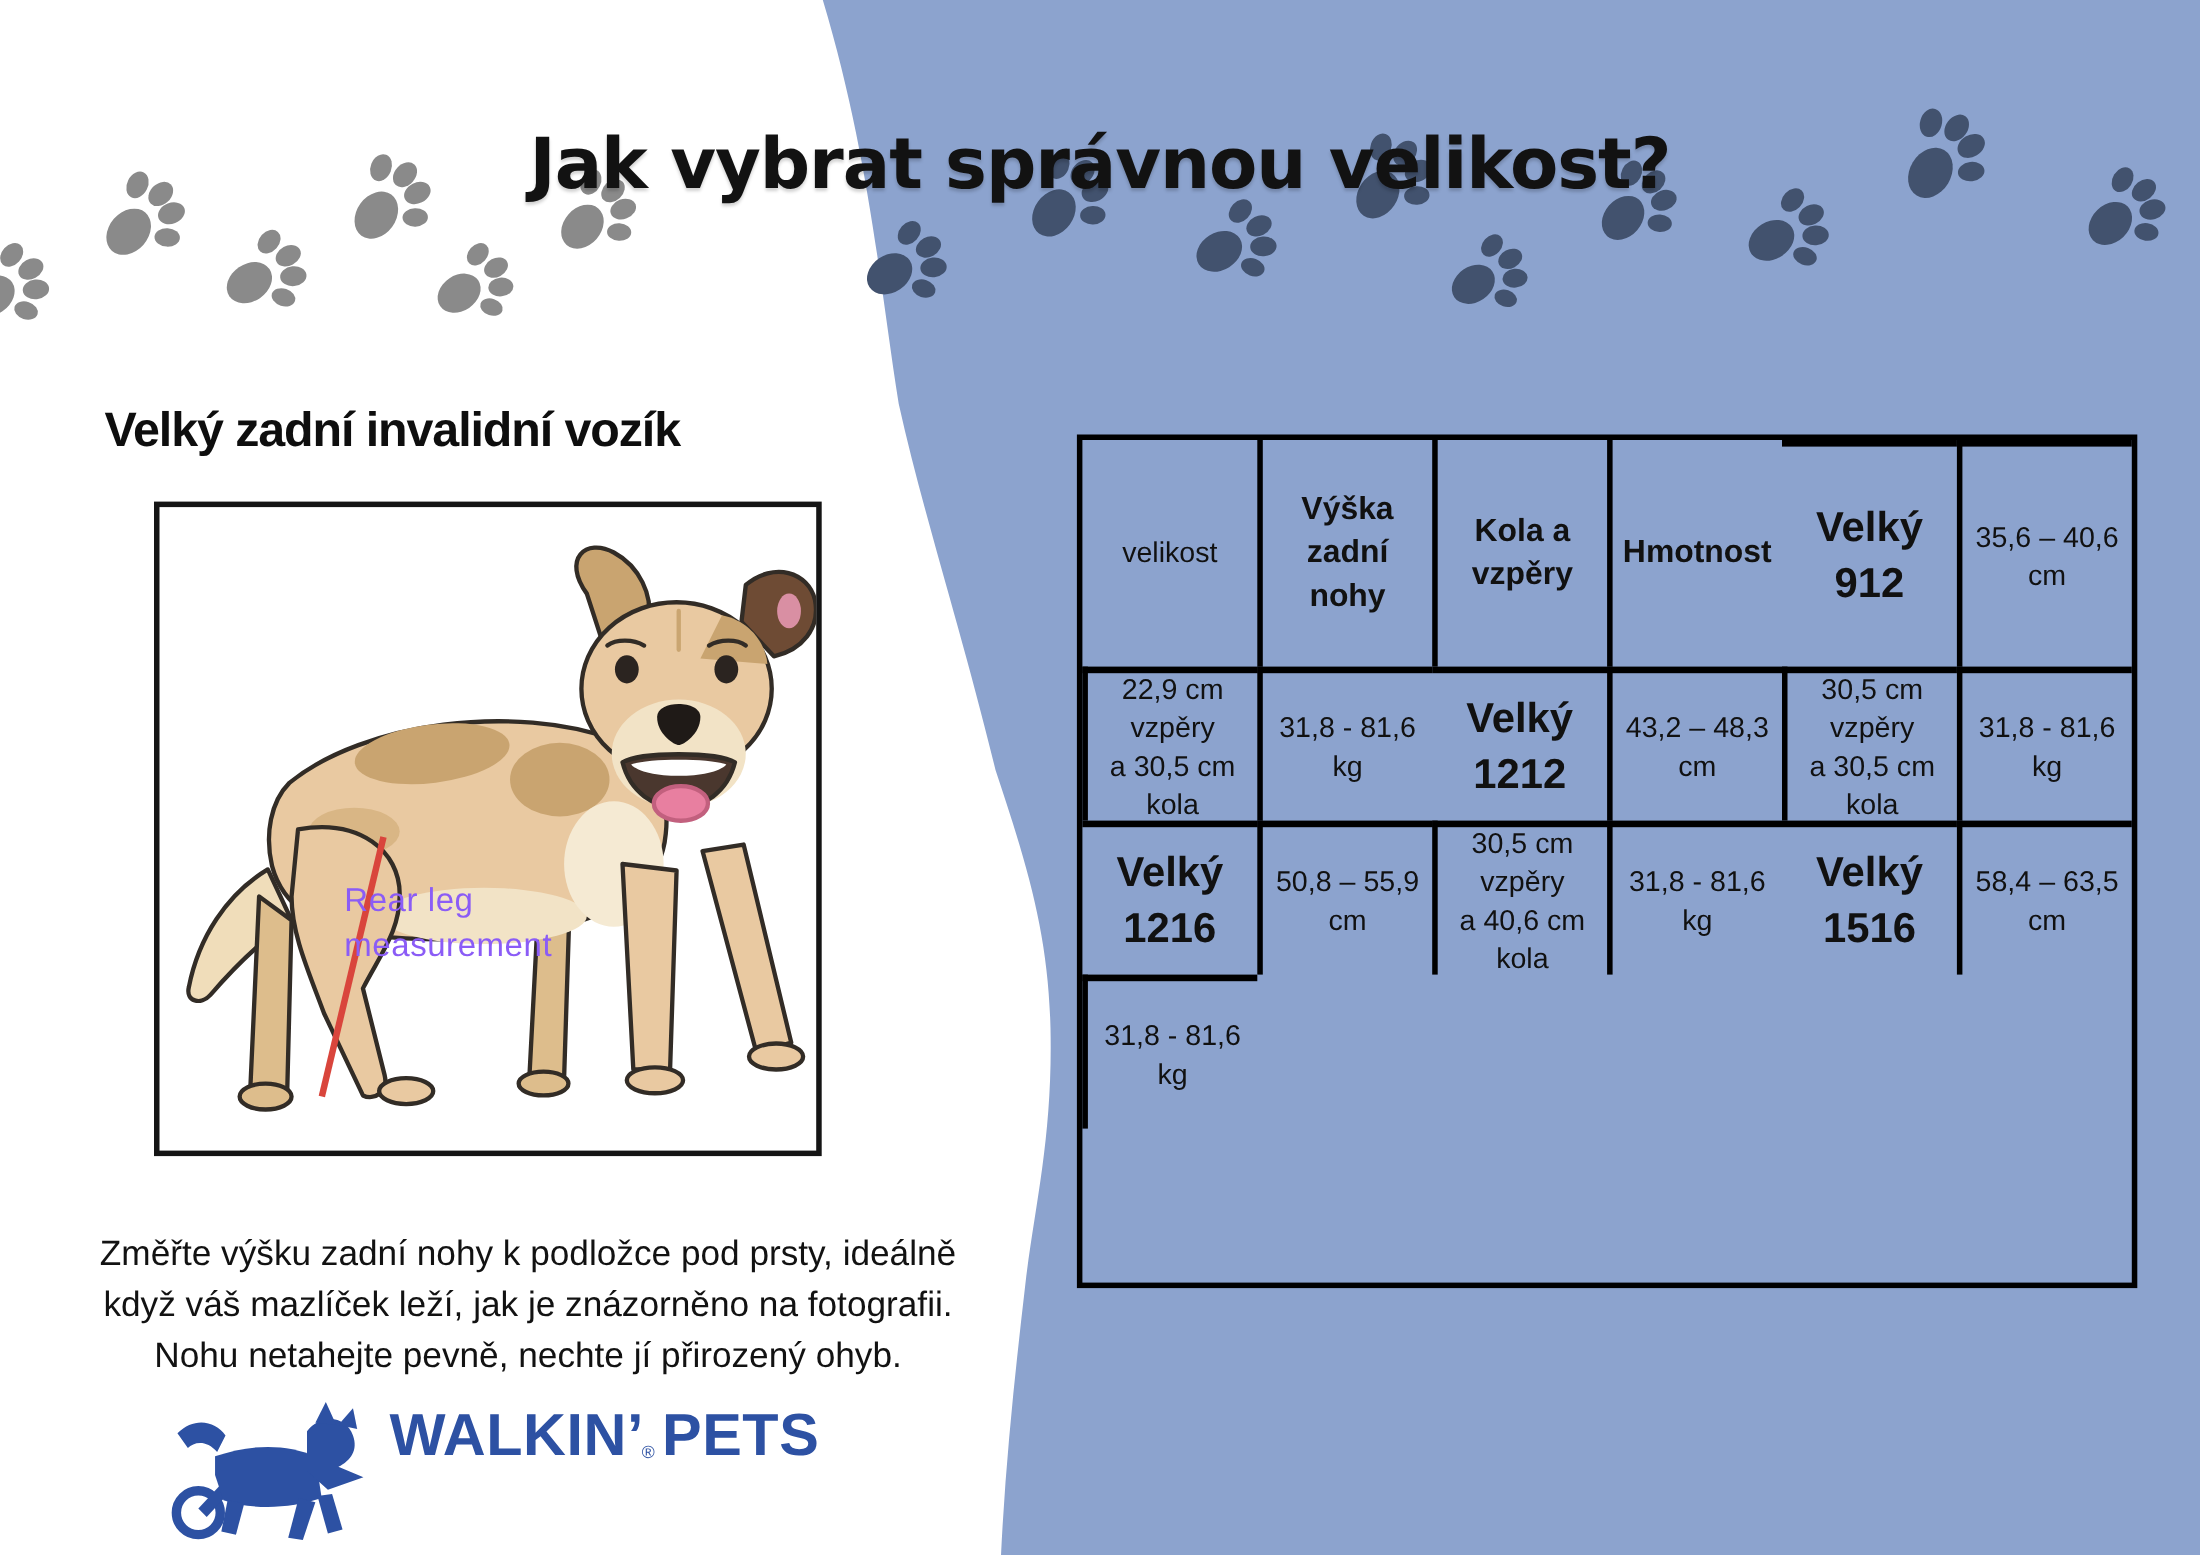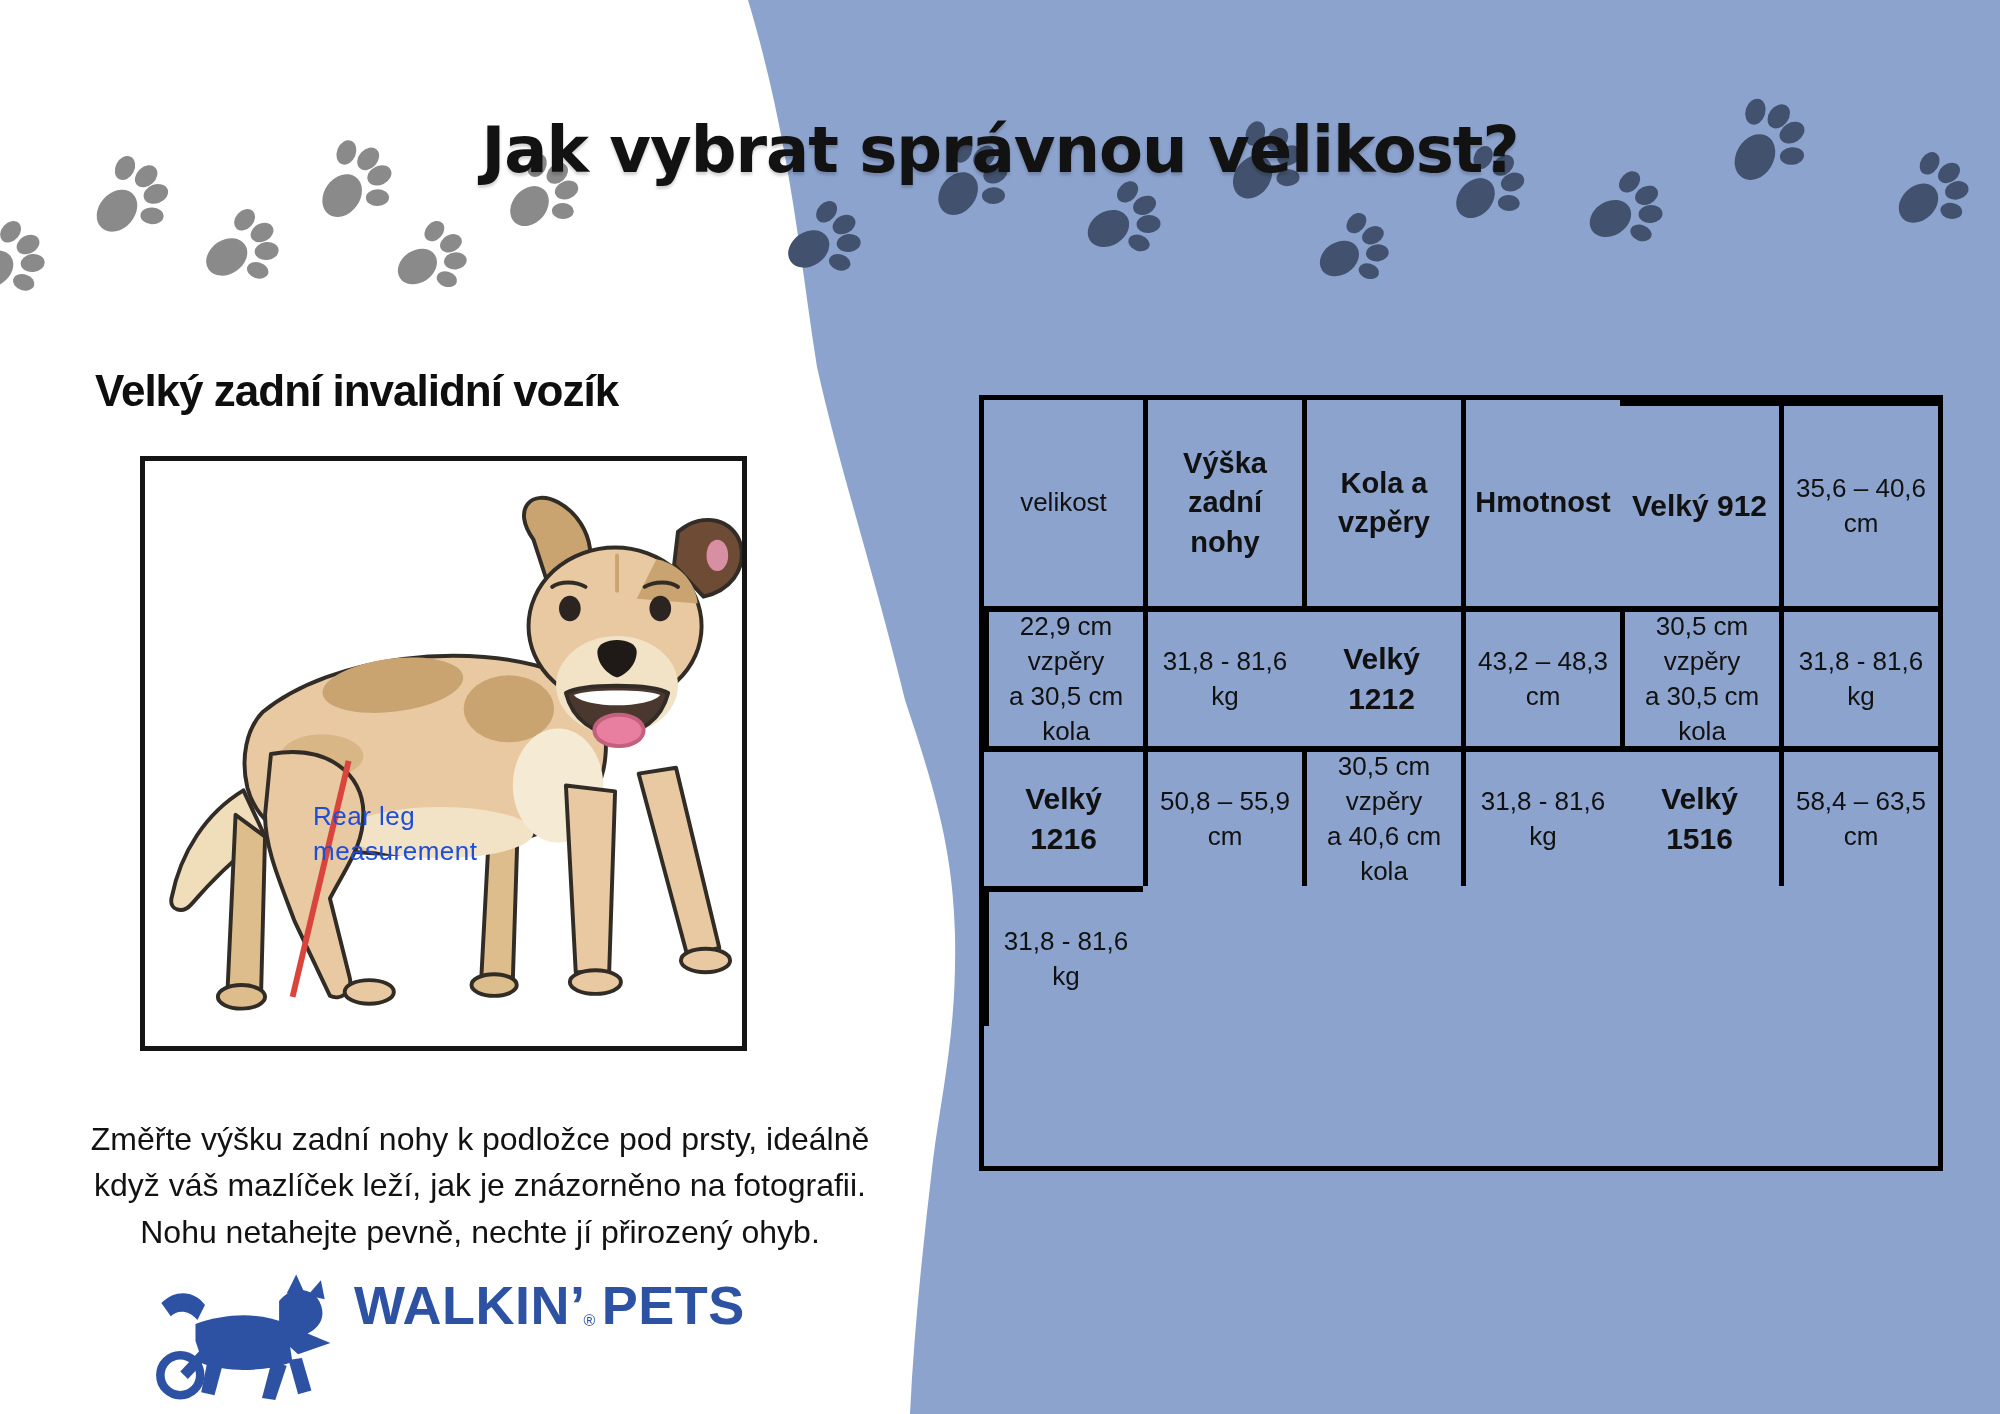--- a/index.html
+++ b/index.html
@@ -22,21 +22,21 @@
     font-weight:bold;font-size:44px;letter-spacing:-1px;color:#0e0e0e;
   }
 
   .photo-box{
     position:absolute;left:140px;top:408px;width:607px;height:595px;
     border:5px solid #151515;background:#ffffff;box-sizing:border-box;
   }
   .photo-box svg{display:block;width:100%;height:100%;}
   .measure-label{
     position:absolute;left:168px;top:338px;white-space:pre-line;
-    font-size:26px;line-height:1.35;color:#1d4ed8;letter-spacing:0.5px;
+    font-size:30px;line-height:1.35;color:#8b5cf6;letter-spacing:0.5px;
   }
 
   .para{
     position:absolute;left:30px;top:1068px;width:900px;text-align:center;
     white-space:pre-line;font-size:32px;line-height:1.45;color:#121212;
   }
 
   .logo{
     position:absolute;left:148px;top:1226px;height:134px;
     display:flex;align-items:flex-start;gap:16px;
@@ -58,21 +58,21 @@
   }
   .cell{
     display:flex;align-items:center;justify-content:center;text-align:center;
     white-space:pre-line;color:#111;padding:4px;line-height:1.35;
     border-left:5px solid #000;border-top:6px solid #000;box-sizing:border-box;
   }
   .cell.first-col{border-left:none;}
   .cell.first-row{border-top:none;}
   .hdr{font-weight:bold;font-size:29px;}
   .hdr-plain{font-size:26px;}
-  .c-size{font-weight:bold;font-size:30px;}
+  .c-size{font-weight:bold;font-size:38px;}
   .c-val{font-size:26px;}
 </style>
 </head>
 <body>
 
 <div class="canvas">
 
   <svg class="bg-svg" width="2000" height="1414" viewBox="0 0 2000 1414">
     <path d="M0,0 L748,0
              C 790,140 800,260 817,367

